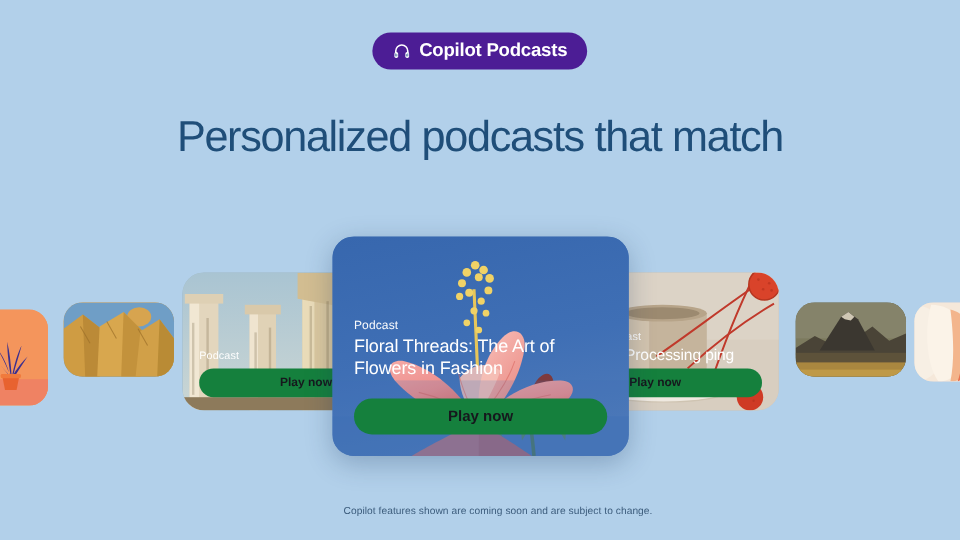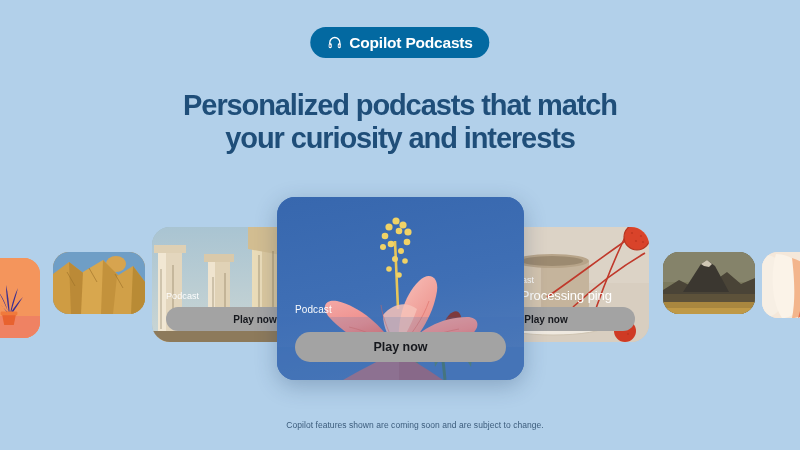--- a/index.html
+++ b/index.html
@@ -20,21 +20,21 @@
   #badge {
     position: absolute;
     left: 50%;
     top: 27px;
     transform: translateX(-50%);
     height: 31px;
     display: flex;
     align-items: center;
     gap: 7px;
     padding: 0 17px;
-    background: #0369a1;
+    background: #4c1d95;
     border-radius: 16px;
     box-sizing: border-box;
   }
   #badge .badge-label {
     color: #ffffff;
     font-size: 15.5px;
     font-weight: bold;
     letter-spacing: -0.2px;
     line-height: 1;
     white-space: nowrap;
@@ -47,22 +47,22 @@
   }
 
   
   #headline {
     position: absolute;
     left: 0;
     right: 0;
     top: 70px;
     text-align: center;
     color: #1f4e79;
-    font-size: 29px;
-    font-weight: bold;
+    font-size: 36px;
+    font-weight: normal;
     line-height: 1.13;
     letter-spacing: -1.1px;
     padding: 0 60px;
     box-sizing: border-box;
   }
   #headline .line { display: block; }
 
   
   #carousel {
     position: absolute;
@@ -169,21 +169,21 @@
   #card-hero .card-text { left: 18px; right: 18px; bottom: 62px; }
   #card-hero .card-kicker { font-size: 10px; }
   #card-hero .card-title { font-size: 15px; line-height: 1.26; }
 
   #card-greece .card-text { bottom: 38px; }
   #card-ceramics .card-text { bottom: 38px; }
 
   
   .play-btn {
     position: absolute;
-    background: #a3a3a3;
+    background: #15803d;
     border: none;
     border-radius: 40px;
     color: #16181d;
     font-family: "Liberation Sans", sans-serif;
     font-weight: bold;
     display: flex;
     align-items: center;
     justify-content: center;
     padding: 0;
     cursor: pointer;
@@ -232,21 +232,20 @@
       <rect x="5.1" y="16.2" width="0.9" height="3" fill="#1b4f82"></rect>
       <rect x="18.2" y="16.2" width="0.9" height="3" fill="#1b4f82"></rect>
       <rect x="19.7" y="15.2" width="0.9" height="4" fill="#1b4f82"></rect>
     </svg>
   </span>
   <span class="badge-label">Copilot Podcasts</span>
 </div>
 
 <h1 id="headline">
   <span class="line">Personalized podcasts that match</span>
-  <span class="line">your curiosity and interests</span>
 </h1>
 
 <div id="carousel">
 
   <div class="card thumb" id="card-plant">
     <svg class="art" viewBox="0 0 62 80" preserveAspectRatio="xMidYMid slice">
       <rect width="62" height="80" fill="#f4955c"></rect>
       <rect y="58" width="62" height="22" fill="#ef8263"></rect>
       <g fill="#3b2f8f">
         <path d="M31 56 C27 46 23 38 20 33 C24 38 28 46 30 54Z"></path>
@@ -426,19 +425,20 @@
         <path d="M120 152 C112 136 106 122 104 108"></path>
         <path d="M122 152 C134 138 146 122 152 104"></path>
         <path d="M123 153 C140 144 160 136 182 132"></path>
       </g>
 
       <rect y="120" width="247" height="63" fill="#3f6fb5" opacity="0.18"></rect>
       <rect y="150" width="247" height="33" fill="#3f6fb5" opacity="0.42"></rect>
     </svg>
     <div class="card-text">
       <div class="card-kicker">Podcast</div>
+      <div class="card-title">Floral Threads: The Art of Flowers in Fashion</div>
     </div>
     <button class="play-btn">Play now</button>
   </div>
 
 </div>
 
 <div id="disclaimer">Copilot features shown are coming soon and are subject to change.</div>
 
 </body></html>

